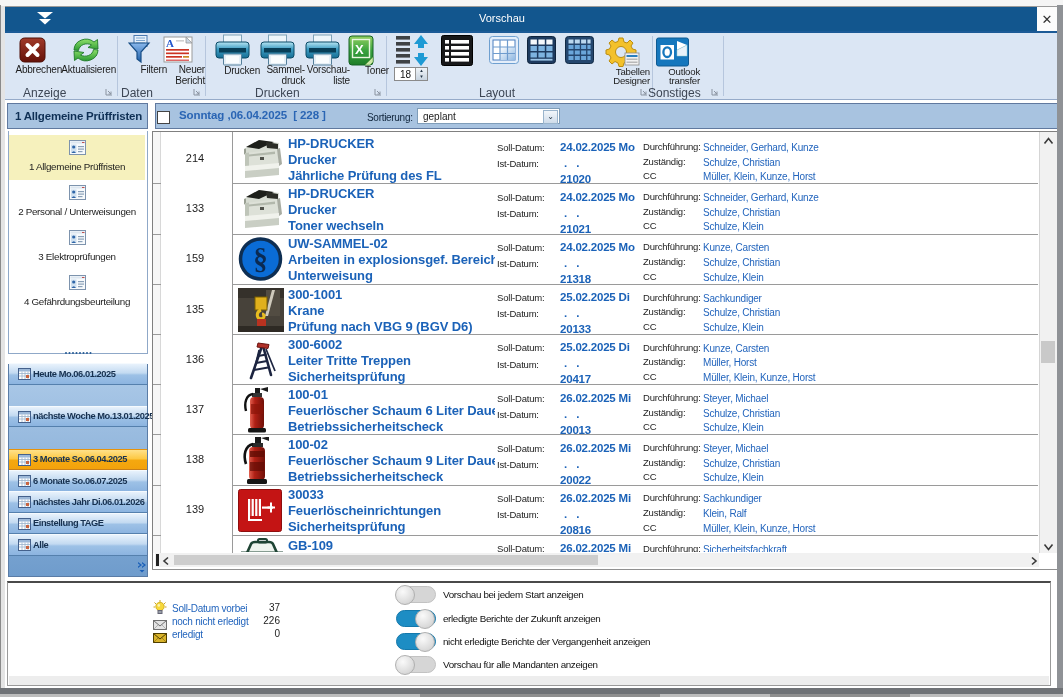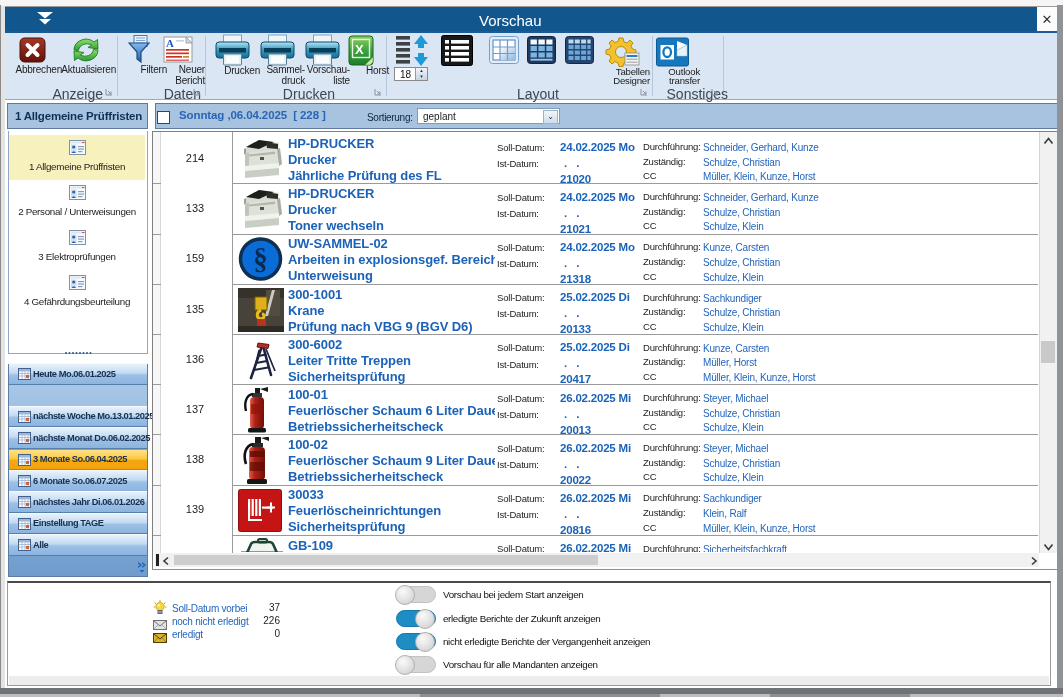--- a/index.html
+++ b/index.html
@@ -8,26 +8,26 @@
 
 #ftop{left:0;top:0;width:1063px;height:6px;background:#f5f5f5;border-bottom:1px solid #9a9a9a}
 #fright{left:1057px;top:5px;width:6px;height:689px;background:#8f9296}
 #fbot{left:0;top:688px;width:1063px;height:6px;background:#6f7276}
 #fbot2{left:0;top:694px;width:1063px;height:3px;background:#bcbcbc}
 #fleft{left:0;top:5px;width:1px;height:689px;background:#8a8a8a}
 
 #title{left:5px;top:7px;width:1032px;height:24px;background:#12568e}
 #xbtn{left:1037px;top:7px;width:20px;height:24px;background:#fcfcfc;border-bottom:1px solid #45688e}
 #xbtn span{position:absolute;left:4.5px;top:5px;font-size:13px;color:#333}
-#vtitle{left:479px;top:12px;font-size:15px;color:#fff}
+#vtitle{left:479px;top:12px;font-size:11px;color:#fff}
 
 #ribtop{left:2px;top:31px;width:1055px;height:2px;background:#1b5a96}
 #ribbon{left:2px;top:33px;width:1055px;height:66px;background:#dbe6f4;border-bottom:1px solid #96abc9}
 .gsep{top:36px;width:1px;height:60px;background:#b6c6dd}
-.glab{top:86px;font-size:14px;color:#3d4654;text-align:right}
+.glab{top:86px;font-size:12px;color:#3d4654;text-align:left}
 .blab{font-size:10px;color:#1c1c1c;text-align:right;line-height:10.5px;letter-spacing:-0.2px;white-space:nowrap}
 .dlg{top:88px;width:8px;height:8px}
 
 #sbhead{left:7px;top:103px;width:141px;height:26px;background:#a8c3e0;border:1px solid #60799f;box-sizing:border-box}
 #sbhead span{position:absolute;left:7px;top:6px;font-size:11.5px;font-weight:bold;color:#0f3055;letter-spacing:-0.2px;white-space:nowrap}
 #sbpanel{left:8px;top:131px;width:140px;height:223px;background:#fff;border:1px solid #8fa8c8;border-top:none;box-sizing:border-box}
 .sitem{left:1px;width:136px;height:45px}
 .sitem .txt{position:absolute;left:0;top:26px;width:136px;text-align:center;font-size:9.8px;color:#1c1c1c;letter-spacing:-0.3px;white-space:nowrap}
 .sitem svg{position:absolute;left:60px;top:5px}
 #navarea{left:8px;top:364px;width:140px;height:213px;background:linear-gradient(#aecbe9,#6f9ccc);border:1px solid #5a7ca6;border-top:none;box-sizing:border-box}
@@ -204,21 +204,21 @@
           <stop offset="0" stop-color="#93d060"></stop>
           <stop offset="0.5" stop-color="#3aa33f"></stop>
           <stop offset="1" stop-color="#1e7d28"></stop>
         </linearGradient>
       </defs>
 <rect x="1" y="1" width="24" height="29" rx="3" fill="url(#exg)" stroke="#176326"></rect>
 <polygon points="17,30 25,22 25,27 22,30" fill="#cde8a8" stroke="#5a9a40" stroke-width="0.6"></polygon>
 <rect x="4.5" y="4.5" width="17" height="18" fill="none" stroke="#eaf6e0" stroke-width="1.4"></rect>
 <text x="7" y="19" font-size="13" font-weight="bold" fill="#fff">X</text>
     </svg>
-<div class="a blab" style="left:334px;top:66px;width:55px">Horst</div>
+<div class="a blab" style="left:334px;top:66px;width:55px">Toner</div>
 
 <svg class="a" style="left:395px;top:35px" width="36" height="31" viewBox="0 0 36 31">
 <g fill="#3f4245">
         <rect x="1" y="1" width="14" height="3.6"></rect>
         <rect x="1" y="7" width="14" height="3.6"></rect>
         <rect x="1" y="13" width="14" height="3.6"></rect>
         <rect x="1" y="19" width="14" height="3.6"></rect>
         <rect x="1" y="25" width="14" height="3.6"></rect>
       </g>
 <g fill="#1e9ad4">
@@ -402,29 +402,20 @@
       <span>Heute Mo.06.01.2025</span>
     </div>
 <div class="a nbtn" style="top:405.8px;left:9px">
       <svg width="13" height="13" viewBox="0 0 13 13">
         <rect x="0.5" y="1.5" width="12" height="11" fill="#fff" stroke="#44618c"></rect>
         <rect x="1" y="2" width="11" height="2.5" fill="#9cb8d8"></rect>
         <path d="M1 6.5 H12 M1 9 H12 M4 4.5 V12 M7 4.5 V12 M10 4.5 V12" stroke="#9ab2cc" stroke-width="0.8"></path>
         <rect x="8" y="8" width="3" height="3" fill="#c86440"></rect>
       </svg>
       <span>nächste Woche Mo.13.01.2025</span>
-    </div>
-<div class="a nbtn" style="top:427.2px;left:9px">
-      <svg width="13" height="13" viewBox="0 0 13 13">
-        <rect x="0.5" y="1.5" width="12" height="11" fill="#fff" stroke="#44618c"></rect>
-        <rect x="1" y="2" width="11" height="2.5" fill="#9cb8d8"></rect>
-        <path d="M1 6.5 H12 M1 9 H12 M4 4.5 V12 M7 4.5 V12 M10 4.5 V12" stroke="#9ab2cc" stroke-width="0.8"></path>
-        <rect x="8" y="8" width="3" height="3" fill="#c86440"></rect>
-      </svg>
-      <span>nächste Monat Do.06.02.2025</span>
     </div>
 <div class="a nbtn sel" style="top:448.6px;left:9px">
       <svg width="13" height="13" viewBox="0 0 13 13">
         <rect x="0.5" y="1.5" width="12" height="11" fill="#fff" stroke="#44618c"></rect>
         <rect x="1" y="2" width="11" height="2.5" fill="#9cb8d8"></rect>
         <path d="M1 6.5 H12 M1 9 H12 M4 4.5 V12 M7 4.5 V12 M10 4.5 V12" stroke="#9ab2cc" stroke-width="0.8"></path>
         <rect x="8" y="8" width="3" height="3" fill="#c86440"></rect>
       </svg>
       <span>3 Monate So.06.04.2025</span>
     </div>

